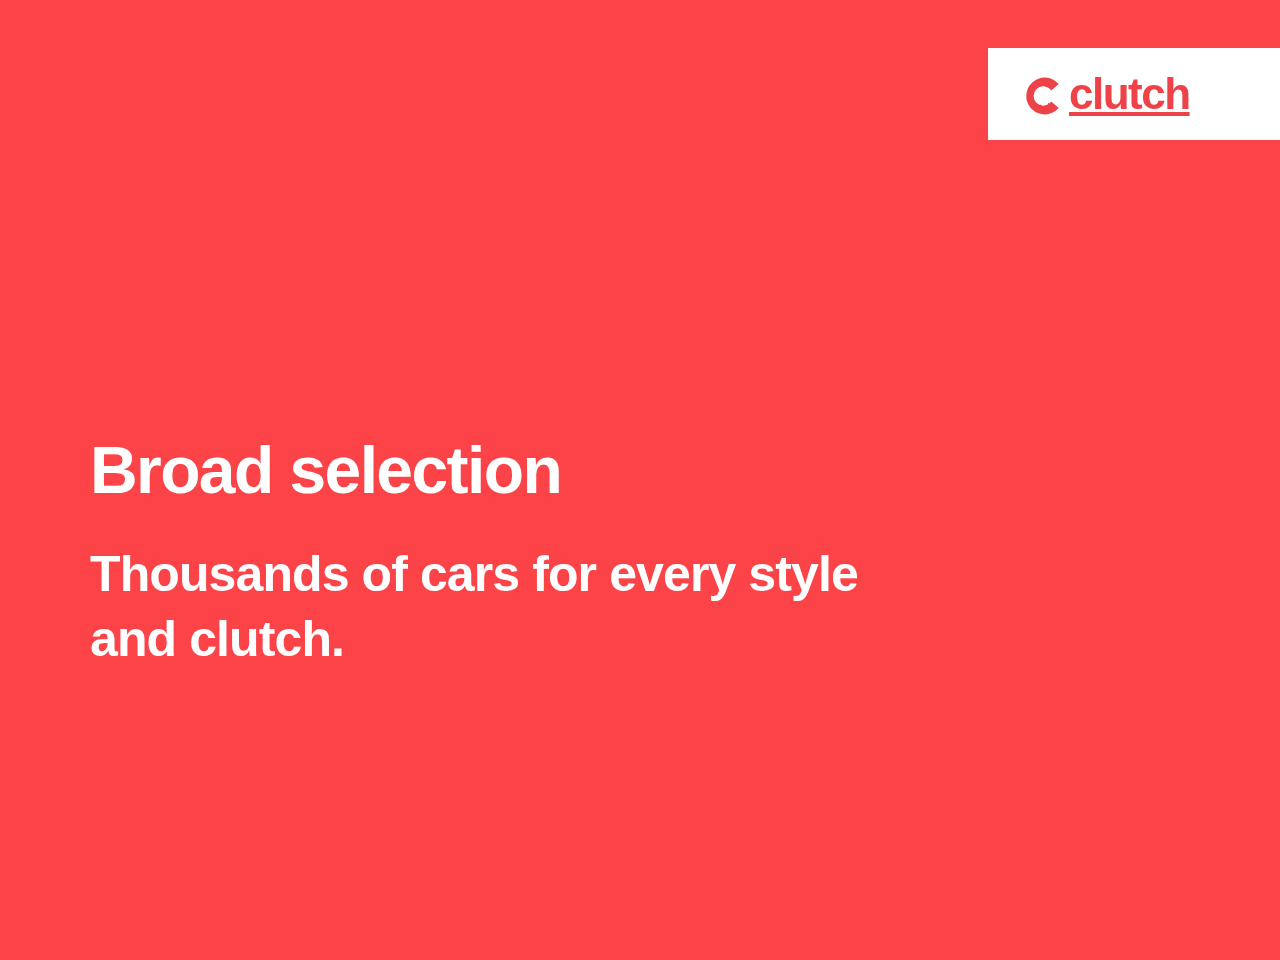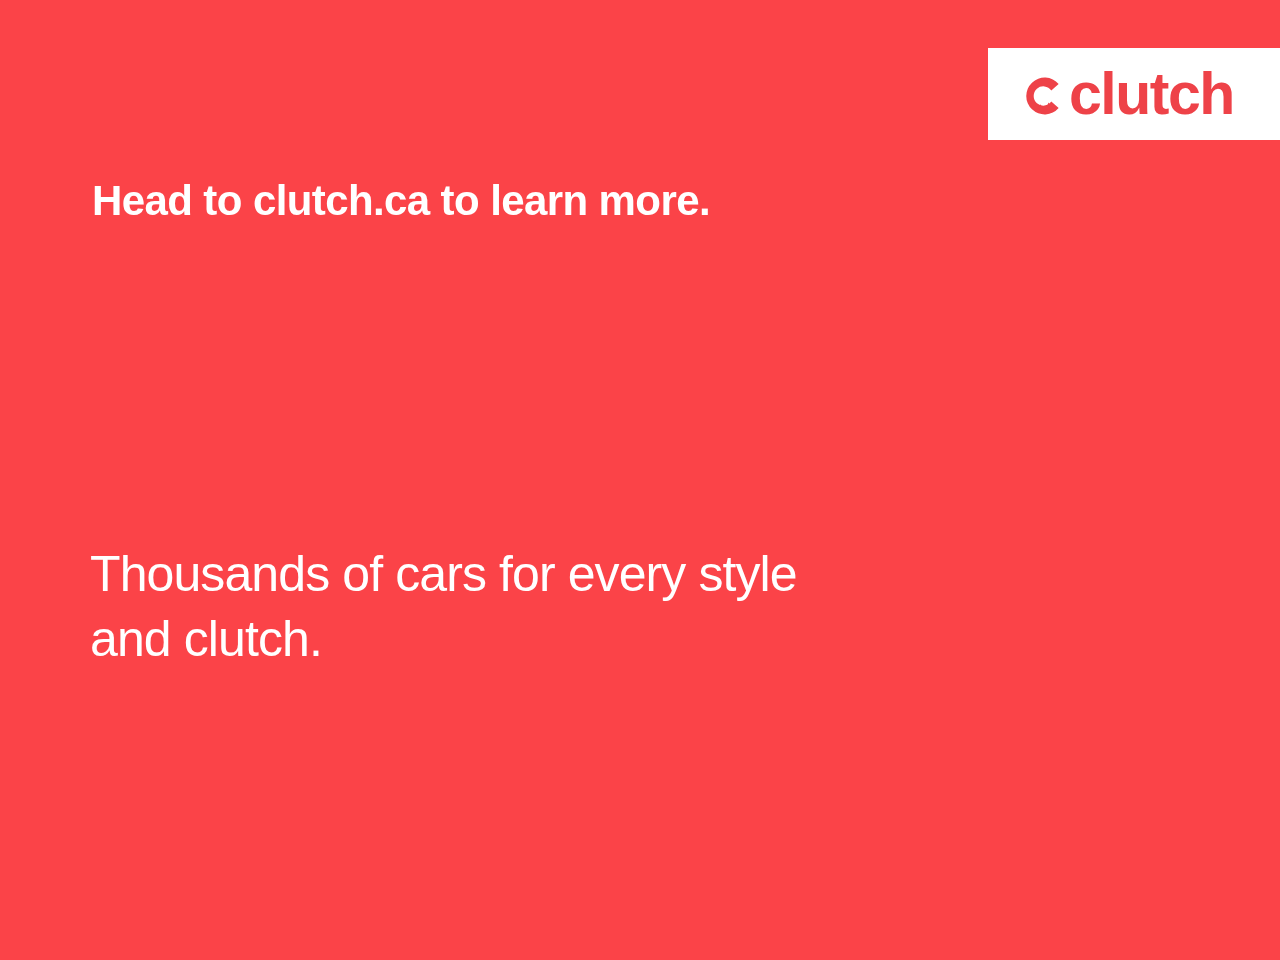--- a/index.html
+++ b/index.html
@@ -44,25 +44,26 @@
     display: block;
     width: 46px;
     height: 46px;
     flex: none;
     margin-right: 1px;
     margin-top: 3px;
   }
   #logo-wordmark {
     font-family: "Liberation Sans", sans-serif;
     font-weight: bold;
-    font-size: 59px;
+    font-size: 44px;
     line-height: 1;
     letter-spacing: -1.5px;
     color: #ee4248;
     white-space: nowrap;
+    text-decoration: underline;
   }
 
   
   #eyebrow {
     position: absolute;
     left: 92px;
     top: 178px;
     font-size: 42px;
     font-weight: bold;
     line-height: 1.1;
@@ -82,21 +83,21 @@
     color: #ffffff;
     white-space: nowrap;
   }
 
   #subhead {
     position: absolute;
     left: 90px;
     top: 542px;
     width: 950px;
     font-size: 50px;
-    font-weight: normal;
+    font-weight: bold;
     line-height: 1.3;
     letter-spacing: -0.9px;
     color: #ffffff;
   }
   #subhead .line {
     display: block;
     white-space: nowrap;
   }
 </style>
 </head>
@@ -108,21 +109,21 @@
     <div id="logo-lockup">
       <svg id="logo-mark" viewBox="0 0 100 100" aria-hidden="true">
         <path d="M84 24 A40 40 0 1 0 84 76 L68 62 A21 21 0 1 1 68 38 Z" fill="#ee4248"></path>
         <path d="M44 68 L52 84 L36 84 Z" fill="#ee4248"></path>
         <path d="M62 64 L72 78 L56 80 Z" fill="#ee4248"></path>
       </svg>
       <span id="logo-wordmark">clutch</span>
     </div>
   </div>
 
-  <div id="eyebrow">Head to clutch.ca to learn more.</div>
 
+  <div id="headline">Broad selection</div>
 
   <div id="subhead">
     <span class="line">Thousands of cars for every style</span>
     <span class="line">and clutch.</span>
   </div>
 
 </div>
 
 </body></html>

